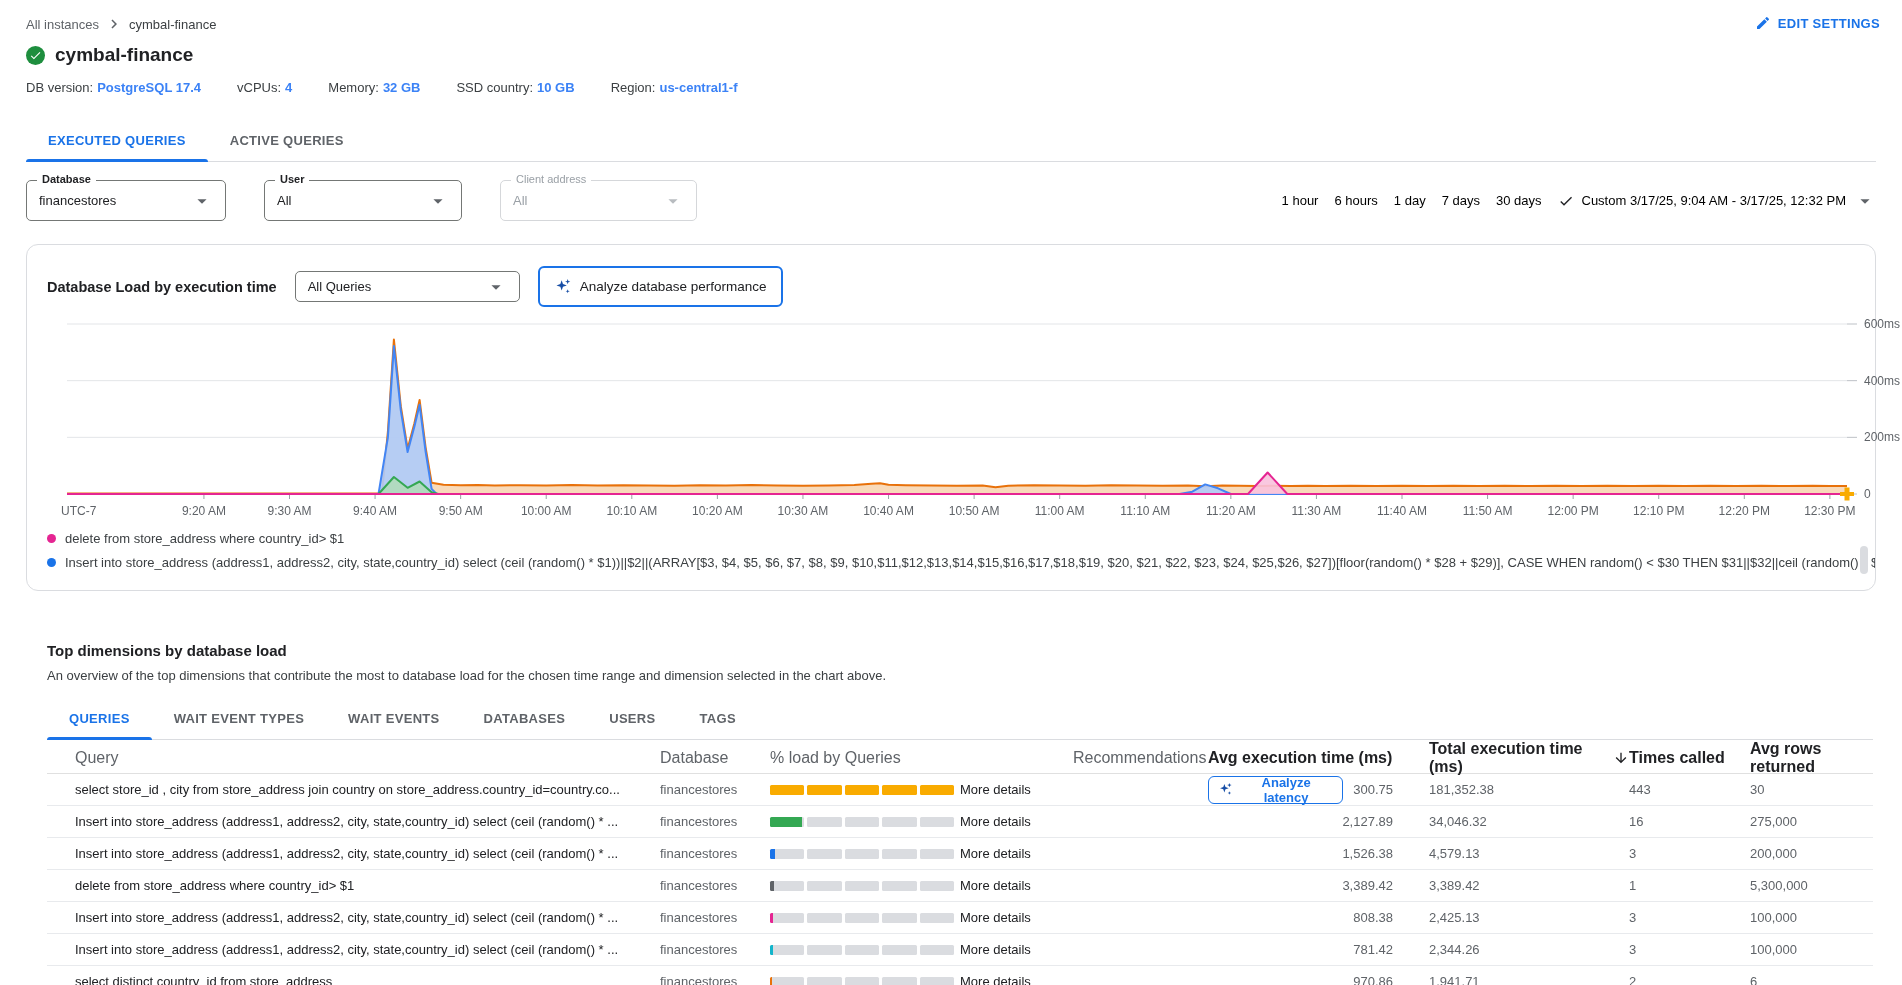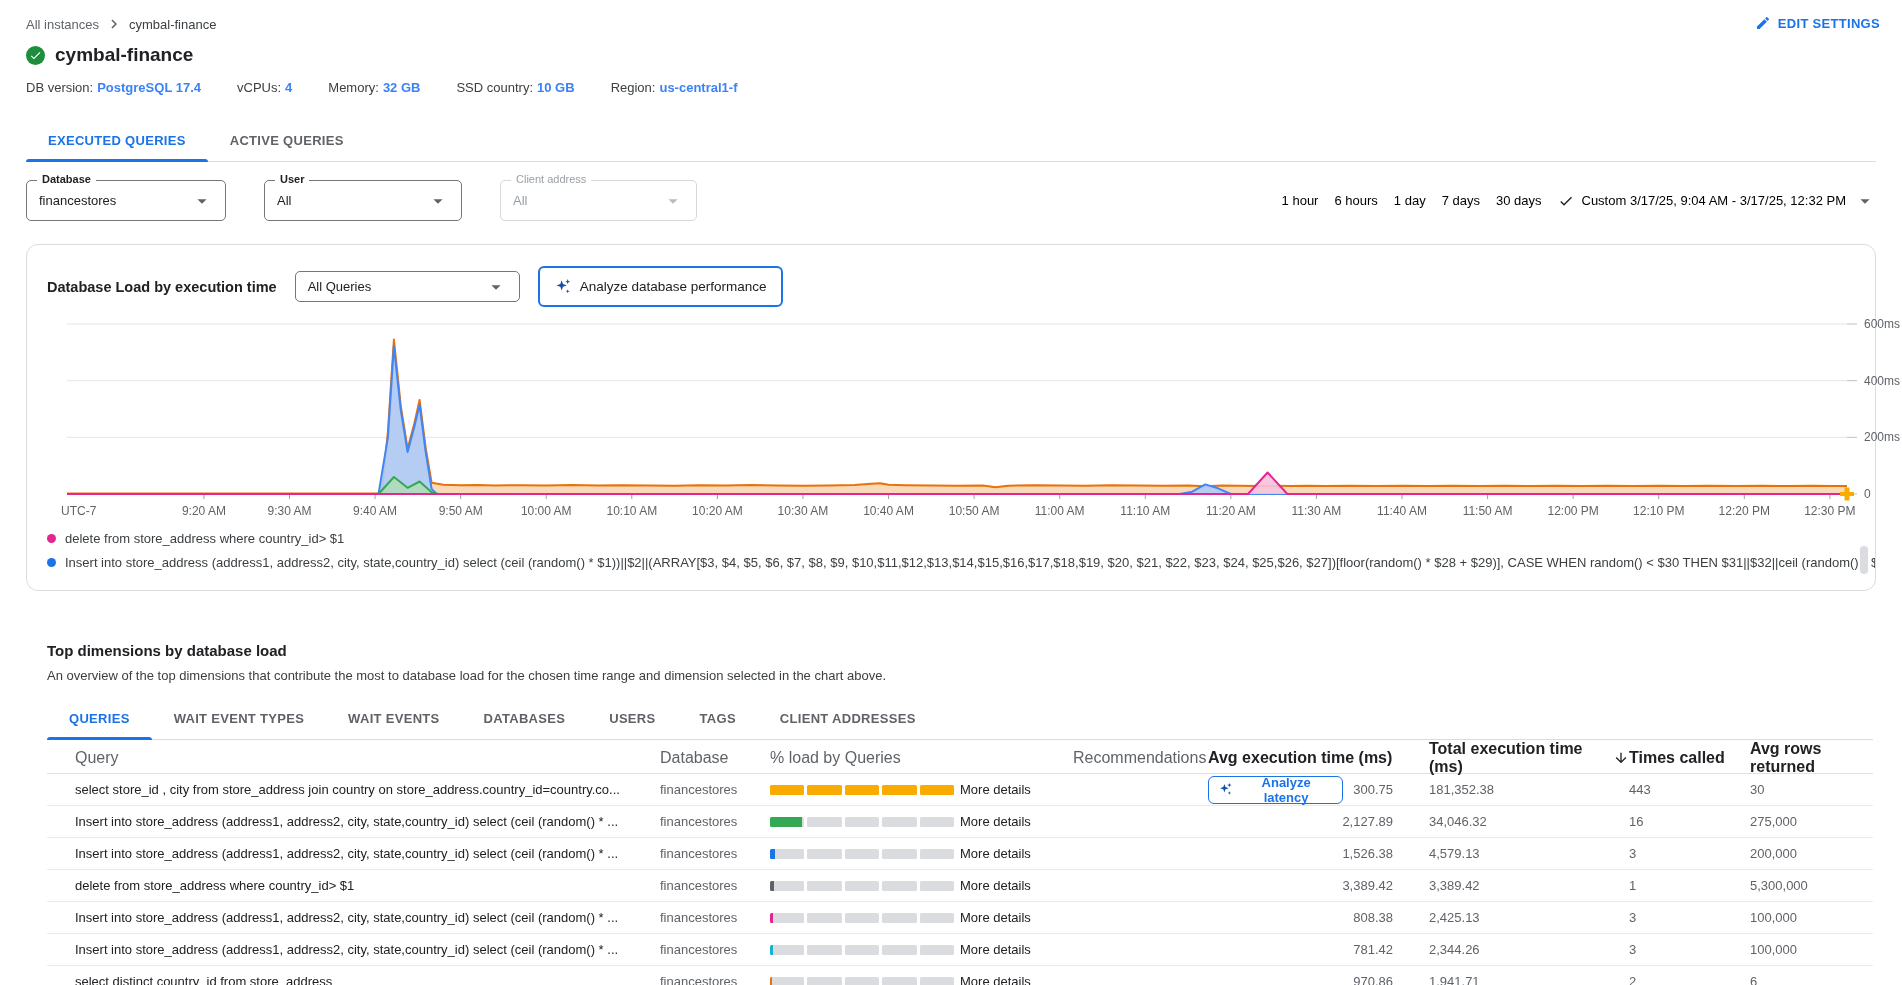--- a/index.html
+++ b/index.html
@@ -327,23 +327,20 @@
         </div>
         <div class="tab">
           <span>DATABASES</span>
         </div>
         <div class="tab">
           <span>USERS</span>
         </div>
         <div class="tab">
           <span>TAGS</span>
         </div>
-        <div class="tab">
-          <span>CLIENT ADDRESSES</span>
-        </div>
       </div>
 
     <div class="qtable">
       <div class="trow thead">
         <div class="c-query" style="color:#5f6368">Query</div>
         <div>Database</div>
         <div>% load by Queries</div>
         <div></div>
         <div>Recommendations</div>
         <div class="hc-strong" style="justify-content:flex-start">Avg execution time (ms)</div>

